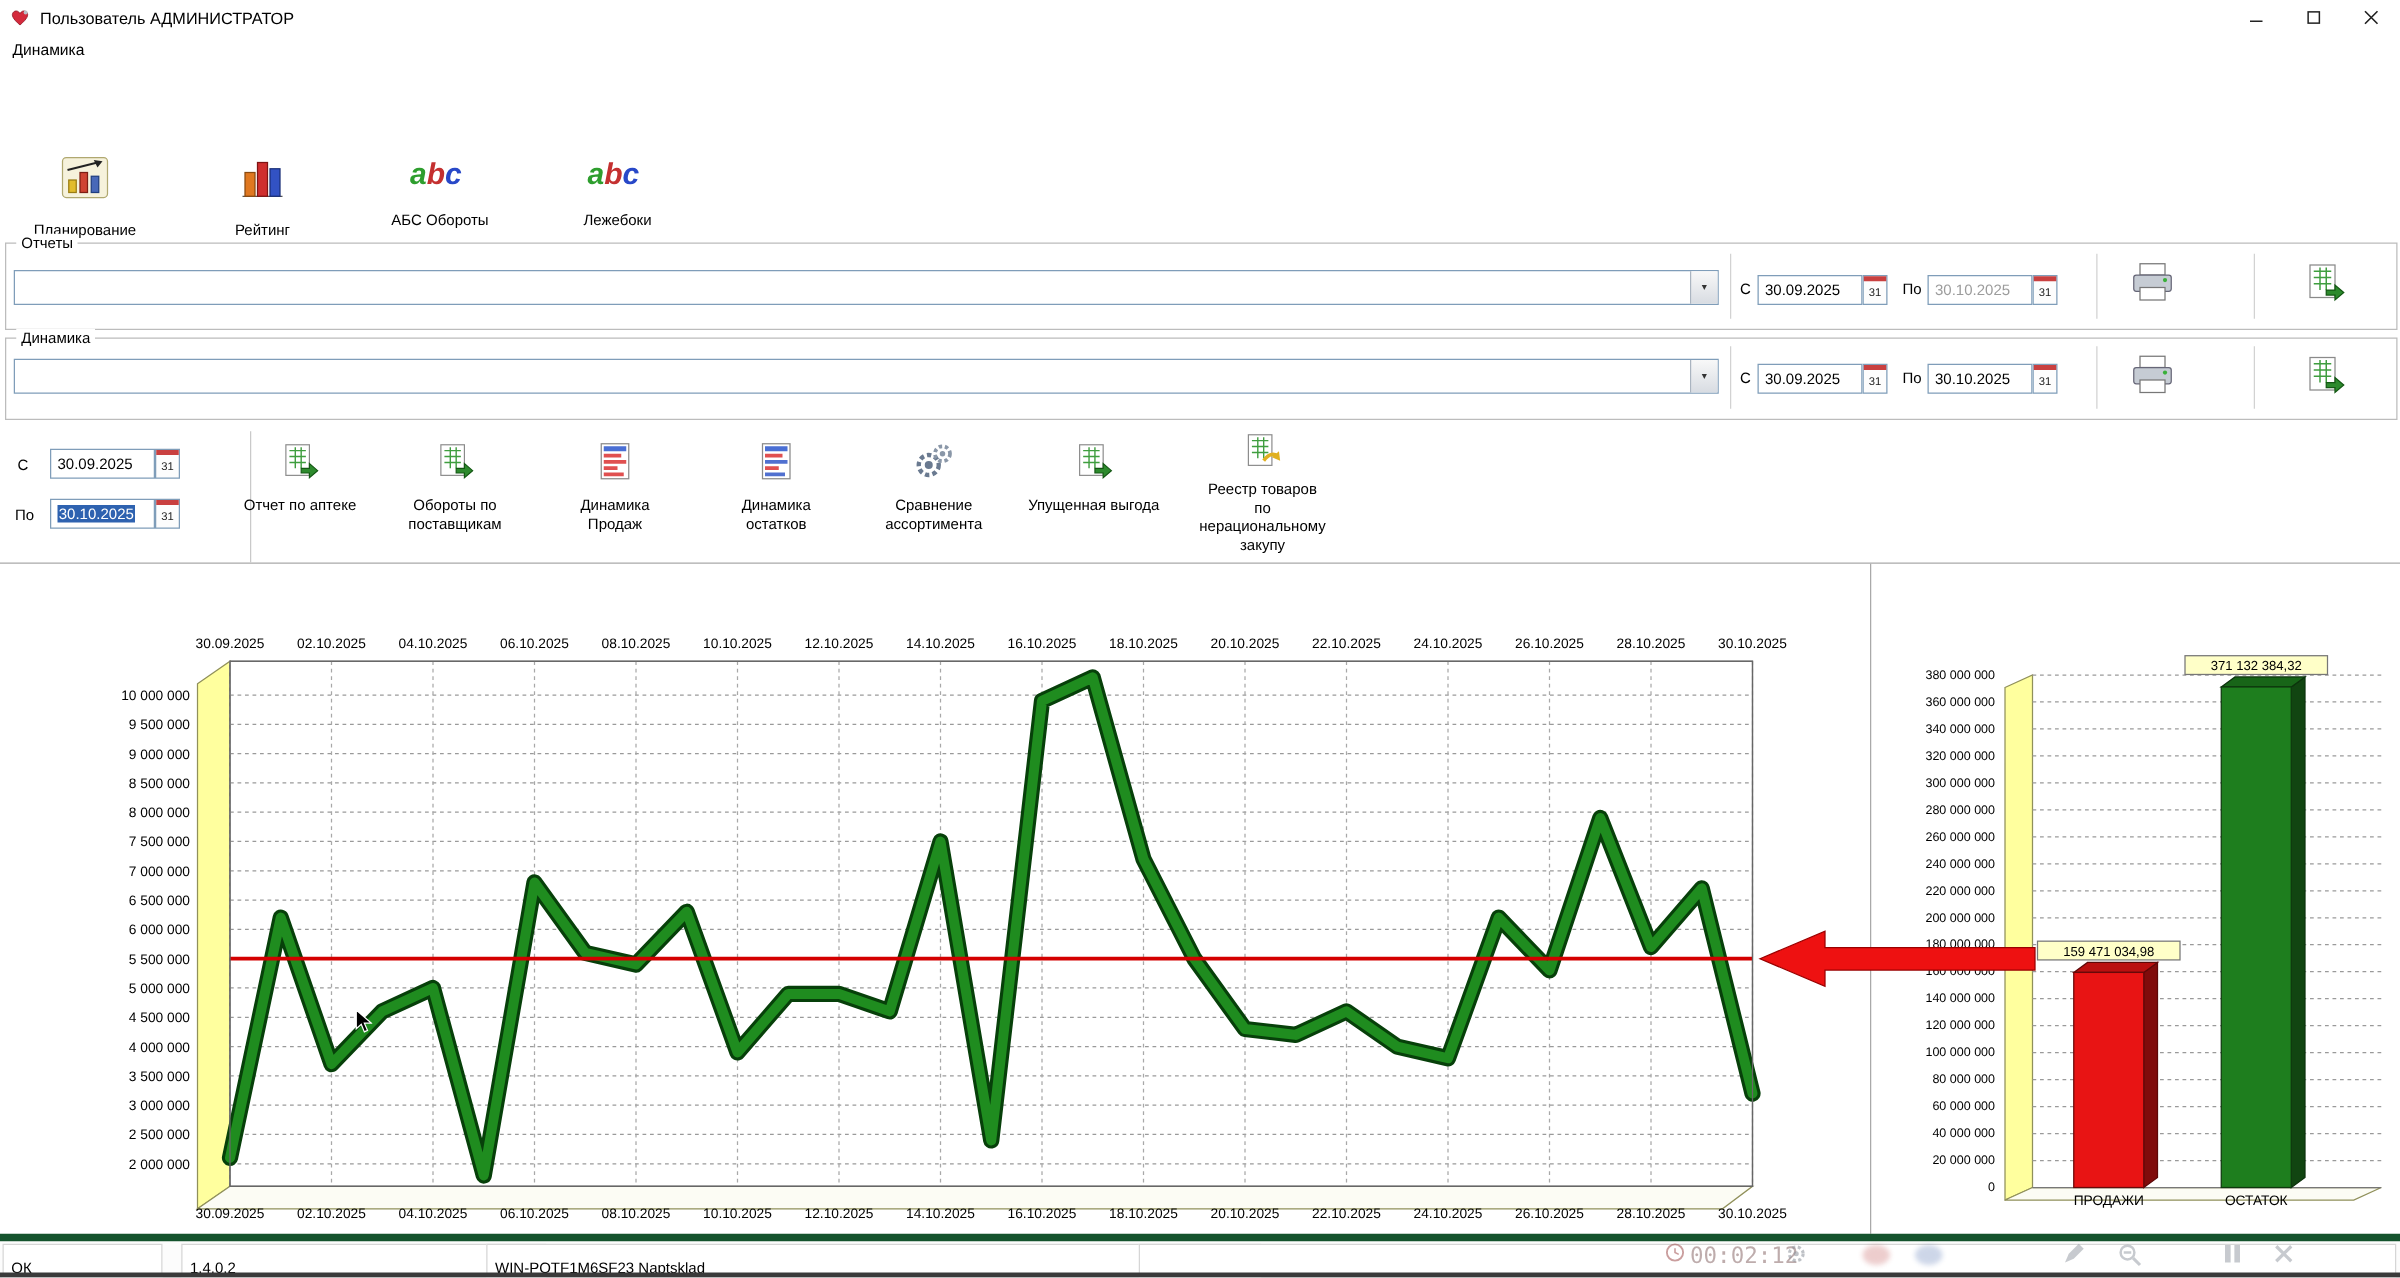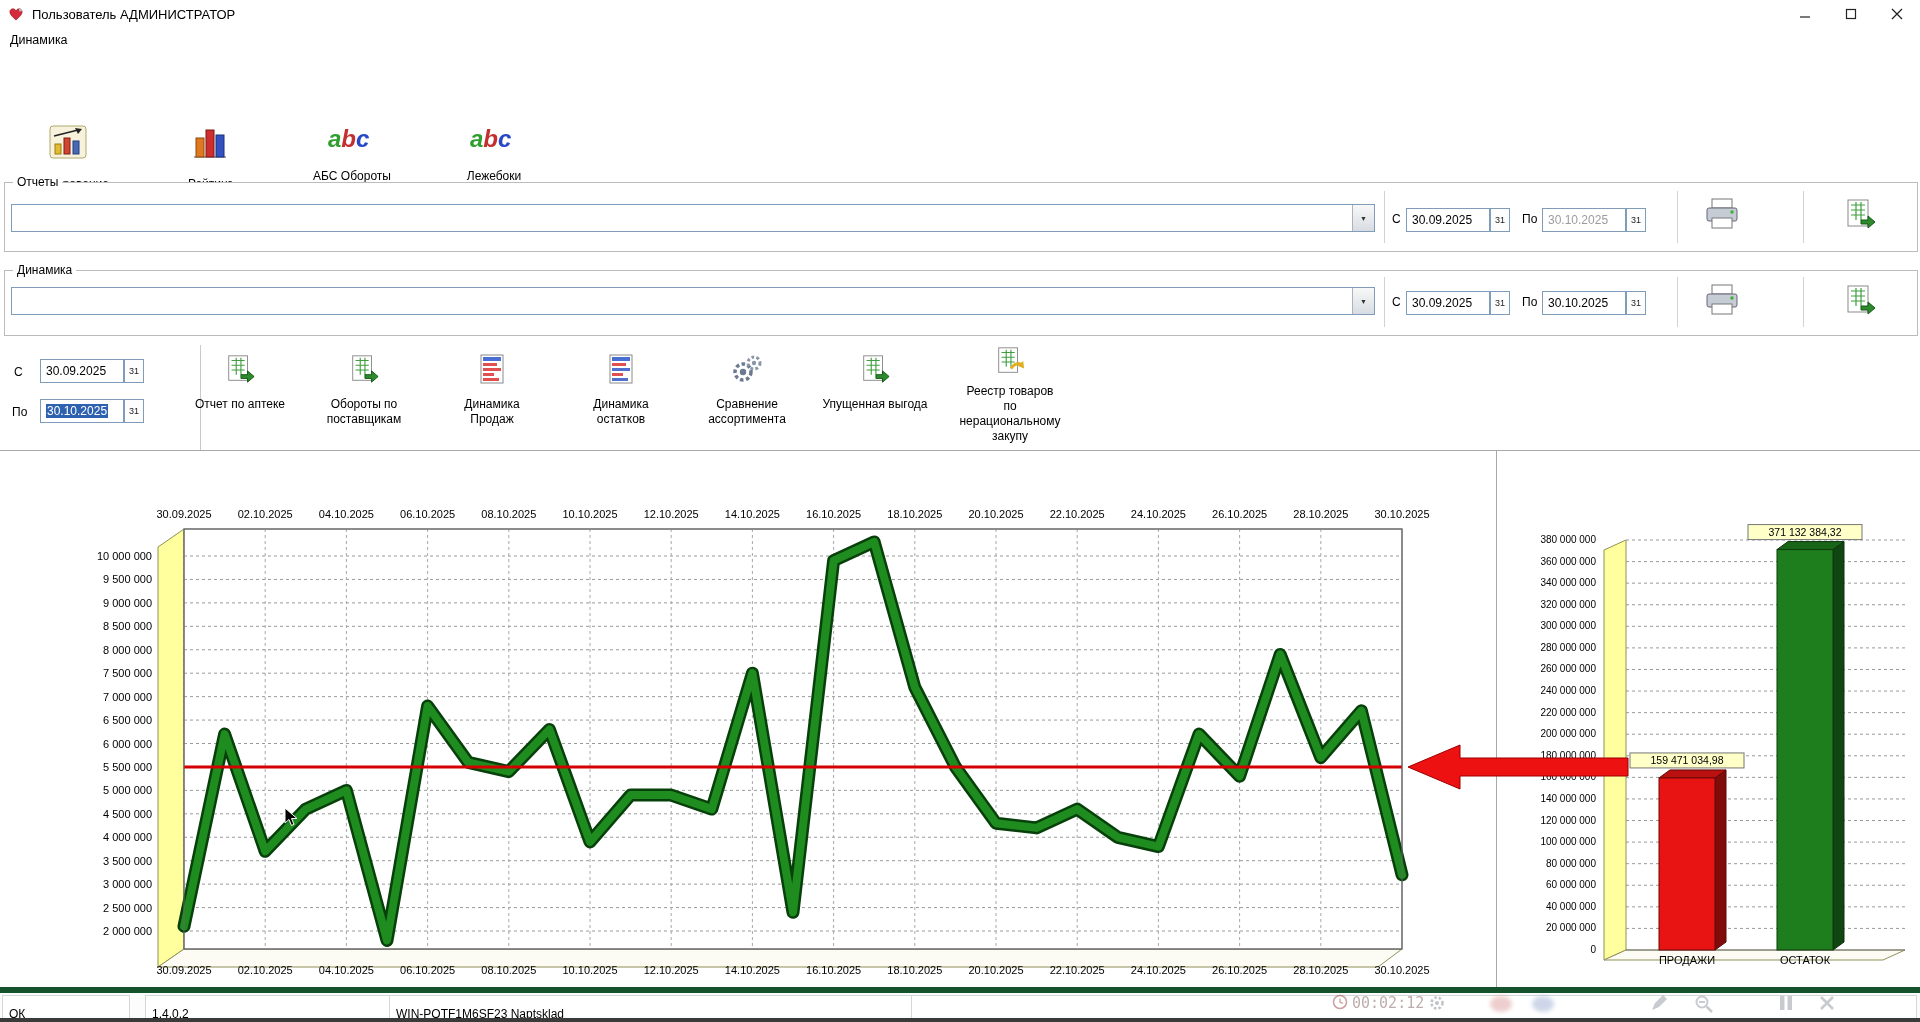--- a/index.html
+++ b/index.html
@@ -20,21 +20,21 @@
   .tool .tlabel{margin-top:10px;font-size:12px;white-space:nowrap;}
   
   .groupbox{position:absolute;border:1px solid #bcbcbc;background:#fff;}
   .gb-legend{position:absolute;top:-8px;left:8px;background:#fff;padding:0 4px;font-size:12px;}
   .combo{position:absolute;height:28px;border:1px solid #7f9db9;background:#fff;box-sizing:border-box;}
   .combo-text{position:absolute;left:4px;top:6px;right:24px;height:16px;overflow:hidden;}
   .combo-btn{position:absolute;right:0;top:0;bottom:0;width:21px;background:linear-gradient(#f8f8f8,#d8dce2);border-left:1px solid #aab4c0;display:flex;align-items:center;justify-content:center;font-size:7px;color:#333;}
   .fldlbl{position:absolute;font-size:12px;}
   .date-edit{position:absolute;width:84px;height:24px;border:1px solid #7f9db9;background:#fff;box-sizing:border-box;padding:4px 0 0 5px;font-size:12px;}
   .date-edit.disabled{color:#9c9c9c;}
-  .cal-btn{position:absolute;width:20px;height:24px;border:1px solid #7f9db9;background:#fdfdfd;box-sizing:border-box;display:flex;flex-direction:row;cursor:default;}
+  .cal-btn{position:absolute;width:20px;height:24px;border:1px solid #7f9db9;background:#fdfdfd;box-sizing:border-box;display:flex;flex-direction:column;cursor:default;}
   .cal-red{height:4px;background:#c94040;}
   .cal-num{flex:1;display:flex;align-items:center;justify-content:center;font-size:9px;color:#222;}
   .vsep{position:absolute;width:0;border-left:1px solid #d2d2d2;}
   .flatbtn{position:absolute;display:flex;align-items:center;justify-content:center;cursor:default;}
   
   .controls{position:absolute;left:0;top:345px;width:1920px;height:105px;background:#fff;}
   .date-panel{position:absolute;left:0;top:0;width:200px;height:105px;border-right:1px solid #c9c9c9;}
   .sel{background:#2e62b0;color:#fff;padding:0 1px;}
   .rbtn{position:absolute;top:8px;width:120px;display:flex;flex-direction:column;align-items:center;cursor:default;}
   .rbtn-caption{margin-top:9px;font-size:12px;text-align:center;white-space:pre-line;line-height:15px;}
@@ -43,21 +43,21 @@
   .divider{position:absolute;left:1496px;top:0;height:537px;width:0;border-left:1px solid #a9a9a9;}
   .arrow-overlay{position:absolute;left:1406px;top:288px;z-index:5;}
   .cursor-overlay{position:absolute;left:284px;top:356px;z-index:6;}
   svg text{font-family:"Liberation Sans",sans-serif;}
   
   .statusbar{position:absolute;left:0;top:987px;width:1920px;height:31px;background:#fcfcfc;border-top:6px solid #14532d;}
   .scell{position:absolute;top:2px;height:27px;border:1px solid #d6d6d6;box-sizing:border-box;background:#fff;}
   .scell span{position:absolute;left:6px;top:11px;font-size:12px;white-space:nowrap;}
   .bottom-strip{position:absolute;left:0;top:1018px;width:1920px;height:4px;background:#3a3a3a;}
   .float-tool{position:absolute;top:994px;opacity:0.55;color:#8b919a;display:flex;align-items:center;z-index:7;}
-  .timer{font-family:"DejaVu Sans Mono",monospace;font-size:15px;color:#8a6a6a;}
+  .timer{font-family:"DejaVu Sans Mono",monospace;font-size:18px;color:#8a6a6a;}
   .smudge{position:absolute;top:996px;width:22px;height:16px;border-radius:50%;filter:blur(2px);z-index:7;}
 </style>
 </head>
 <body>
 
 <div class="window">
 
   <div class="titlebar">
     <span class="app-icon">
       <svg width="16" height="14" viewBox="0 0 16 14">
@@ -125,21 +125,21 @@
     <div class="tool" style="left:434px">
       <span>
         <svg width="52" height="36" viewBox="0 0 52 36">
             <text x="2" y="27" font-size="24" font-style="italic" font-weight="bold" font-family="'Liberation Serif',serif"><tspan fill="#2e9e2e">a</tspan><tspan fill="#c43030">b</tspan><tspan fill="#2848c8">c</tspan></text>
           </svg>
       </span>
       <span class="tlabel">Лежебоки</span>
     </div>
   </div>
 
-  <div class="groupbox" style="left:4px;top:182px;width:1912px;height:68px">
+  <div class="groupbox" style="left:4px;top:194px;width:1912px;height:68px">
     <span class="gb-legend">Отчеты</span>
     <div class="combo" style="left:6px;top:21px;width:1364px">
       <span class="combo-text"></span>
       <span class="combo-btn">▼</span>
     </div>
     <div class="vsep" style="left:1379px;top:8px;height:52px"></div>
     <span class="fldlbl" style="left:1387px;top:29px">С</span>
     <div class="date-edit" style="left:1401px;top:25px">30.09.2025</div>
     <div class="cal-btn" style="left:1485px;top:25px">
         <span class="cal-red"></span>

